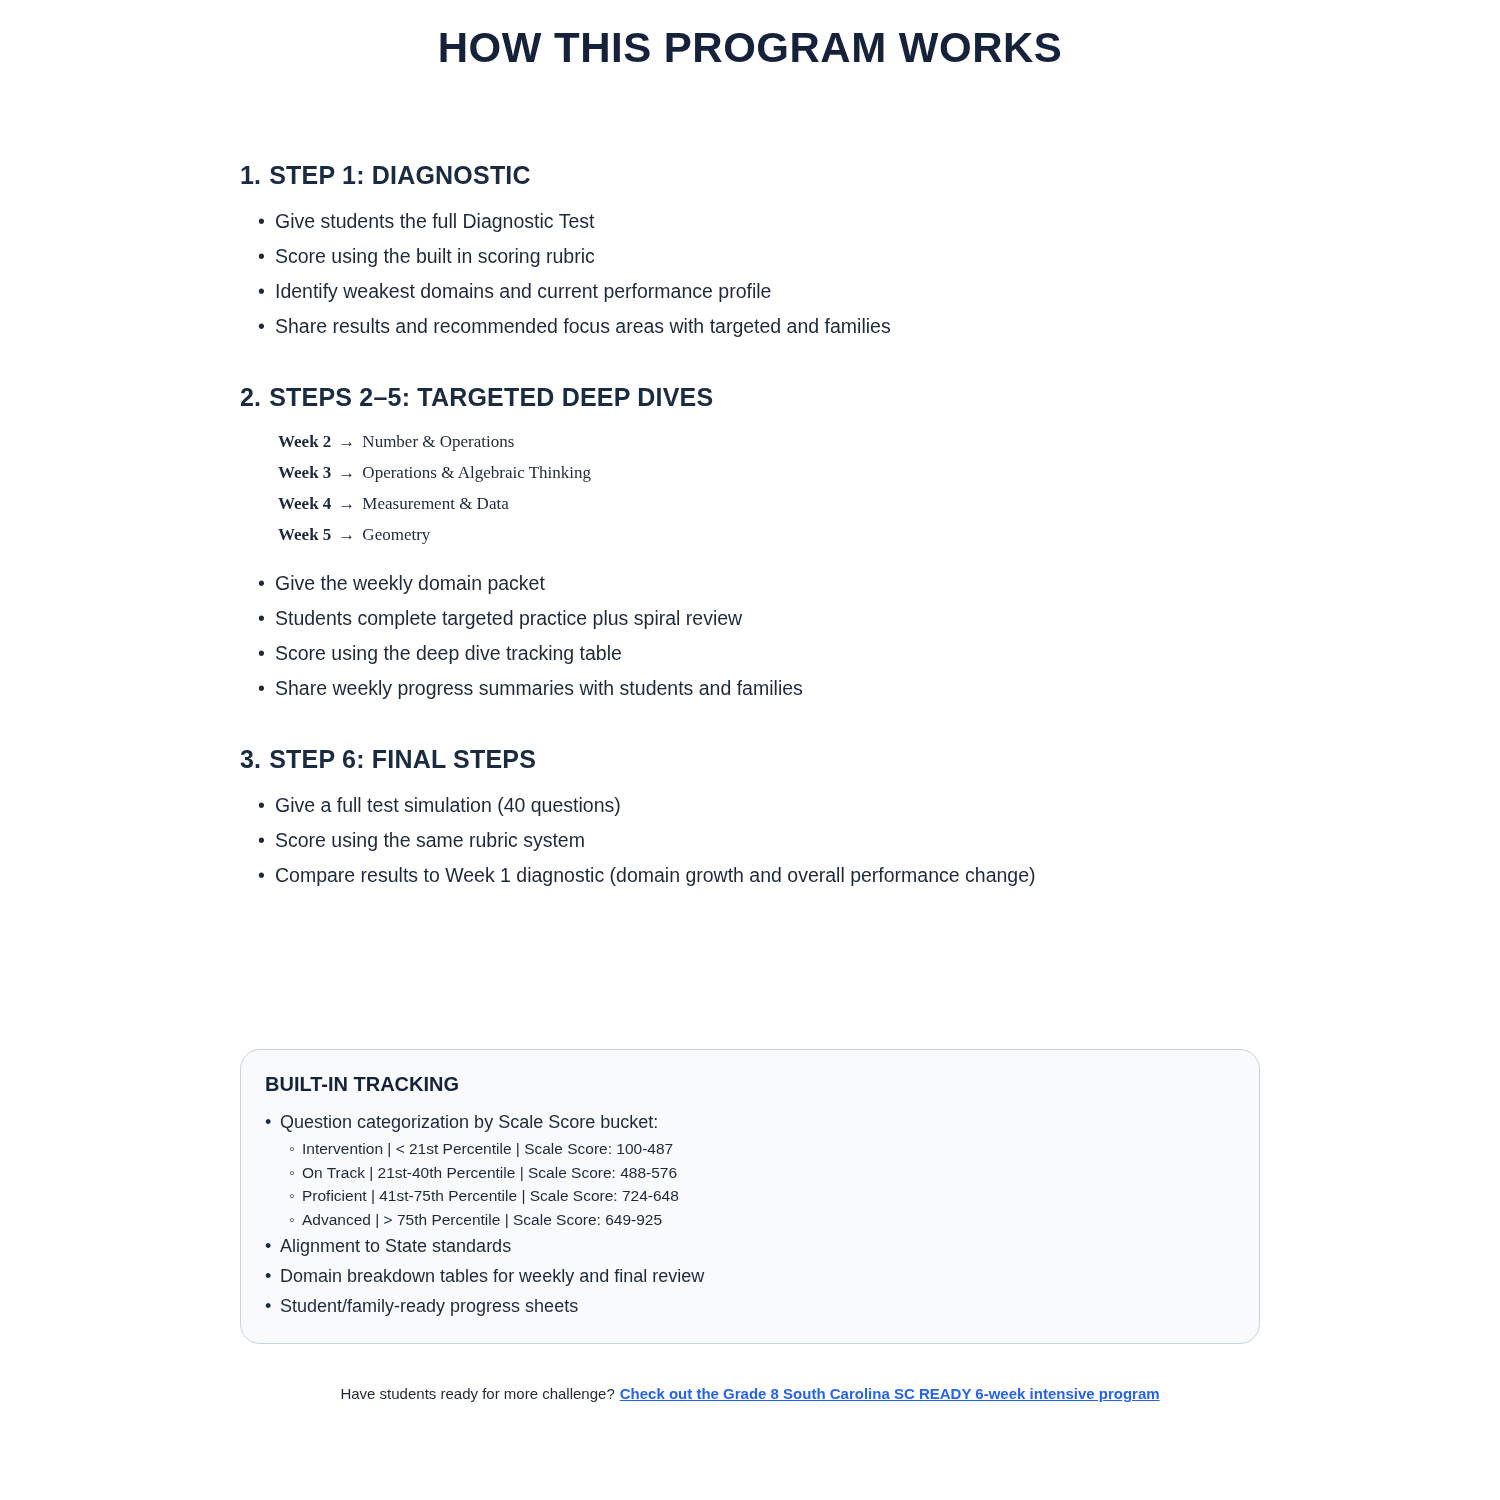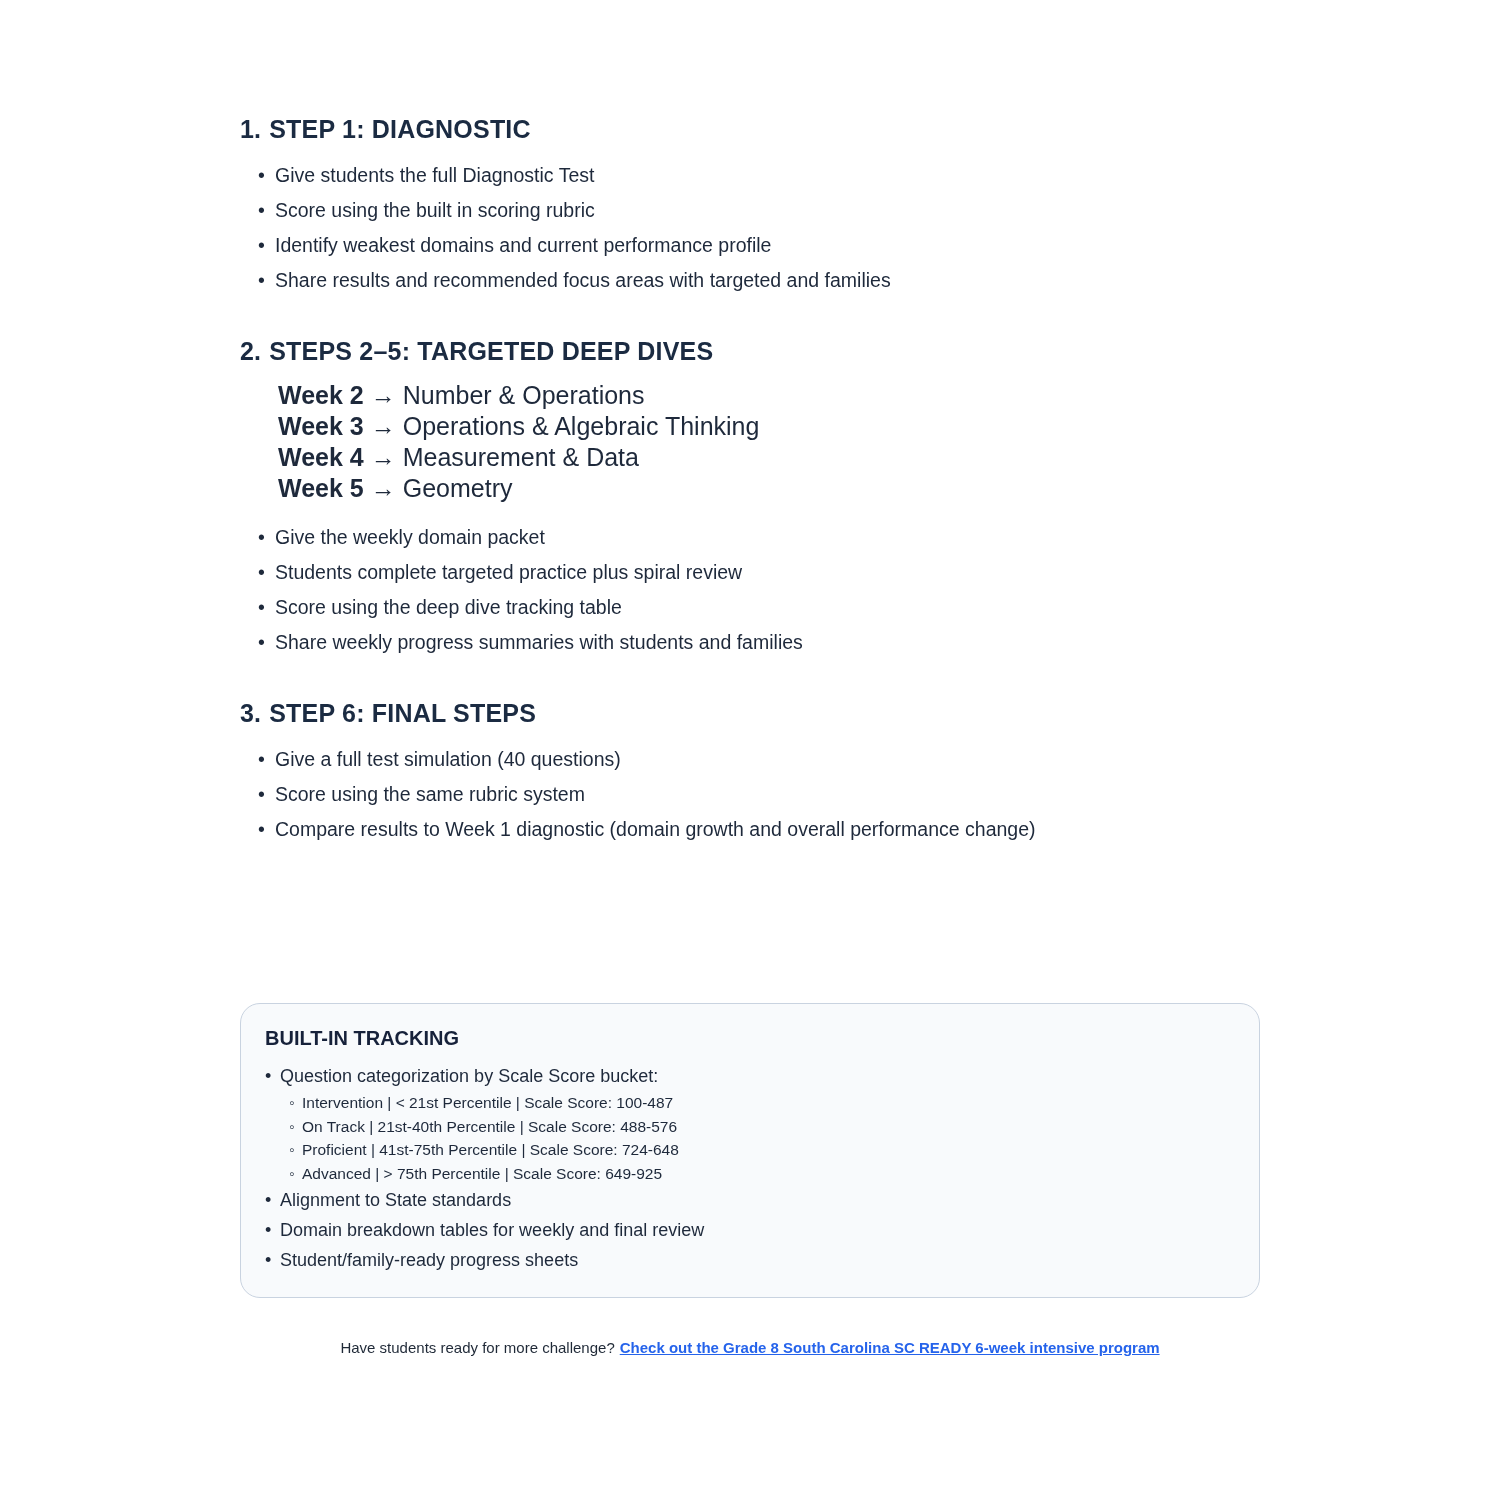--- a/index.html
+++ b/index.html
@@ -17,35 +17,35 @@
     text-align: center;
     font-size: 42px;
     line-height: 48px;
     font-weight: 700;
     letter-spacing: 0.5px;
     color: #16213a;
   }
 
   .content { width: 1020px; margin: 0 auto; }
 
-  #sections { margin-top: 114px; }
+  #sections { margin-top: 88px; }
   .step-section + .step-section { margin-top: 38px; }
 
   .section-heading {
     margin: 0 0 14px;
     font-size: 25px;
     line-height: 30px;
     font-weight: 700;
     letter-spacing: 0.2px;
     color: #1b2b42;
   }
   .sec-num { margin-right: 8px; }
 
   .weeks { margin: 14px 0 16px 38px; }
-  .week-line { font-size: 25px; line-height: 31px; color: #1e293b; }
+  .week-line { font-size: 17px; line-height: 31px; color: #1e293b; font-family: Liberation Serif, serif; }
   .week-label { font-weight: 700; }
   .week-arrow { margin: 0 7px; }
 
   ul.bullet-list { list-style: none; margin: 0; padding: 0 0 0 18px; }
   .bullet-item { display: flex; font-size: 19.5px; line-height: 35px; }
   .marker { flex: none; width: 17px; }
 
   .tracking-box {
     margin-top: 156px;
     border: 1.5px solid #c9d3e0;
@@ -78,20 +78,21 @@
     margin-left: 5px;
     color: #2563eb;
     font-weight: 700;
     text-decoration: underline;
   }
 </style>
 </head>
 <body>
 
 <div class="page">
+  <h1 class="page-title">HOW THIS PROGRAM WORKS</h1>
 
   <div class="content">
     <div id="sections">
   <section class="step-section">
     <h2 class="section-heading">
       <span class="sec-num">1.</span><span class="sec-title">STEP 1: DIAGNOSTIC</span>
     </h2>
 
     <ul class="bullet-list">
   <li class="bullet-item">

